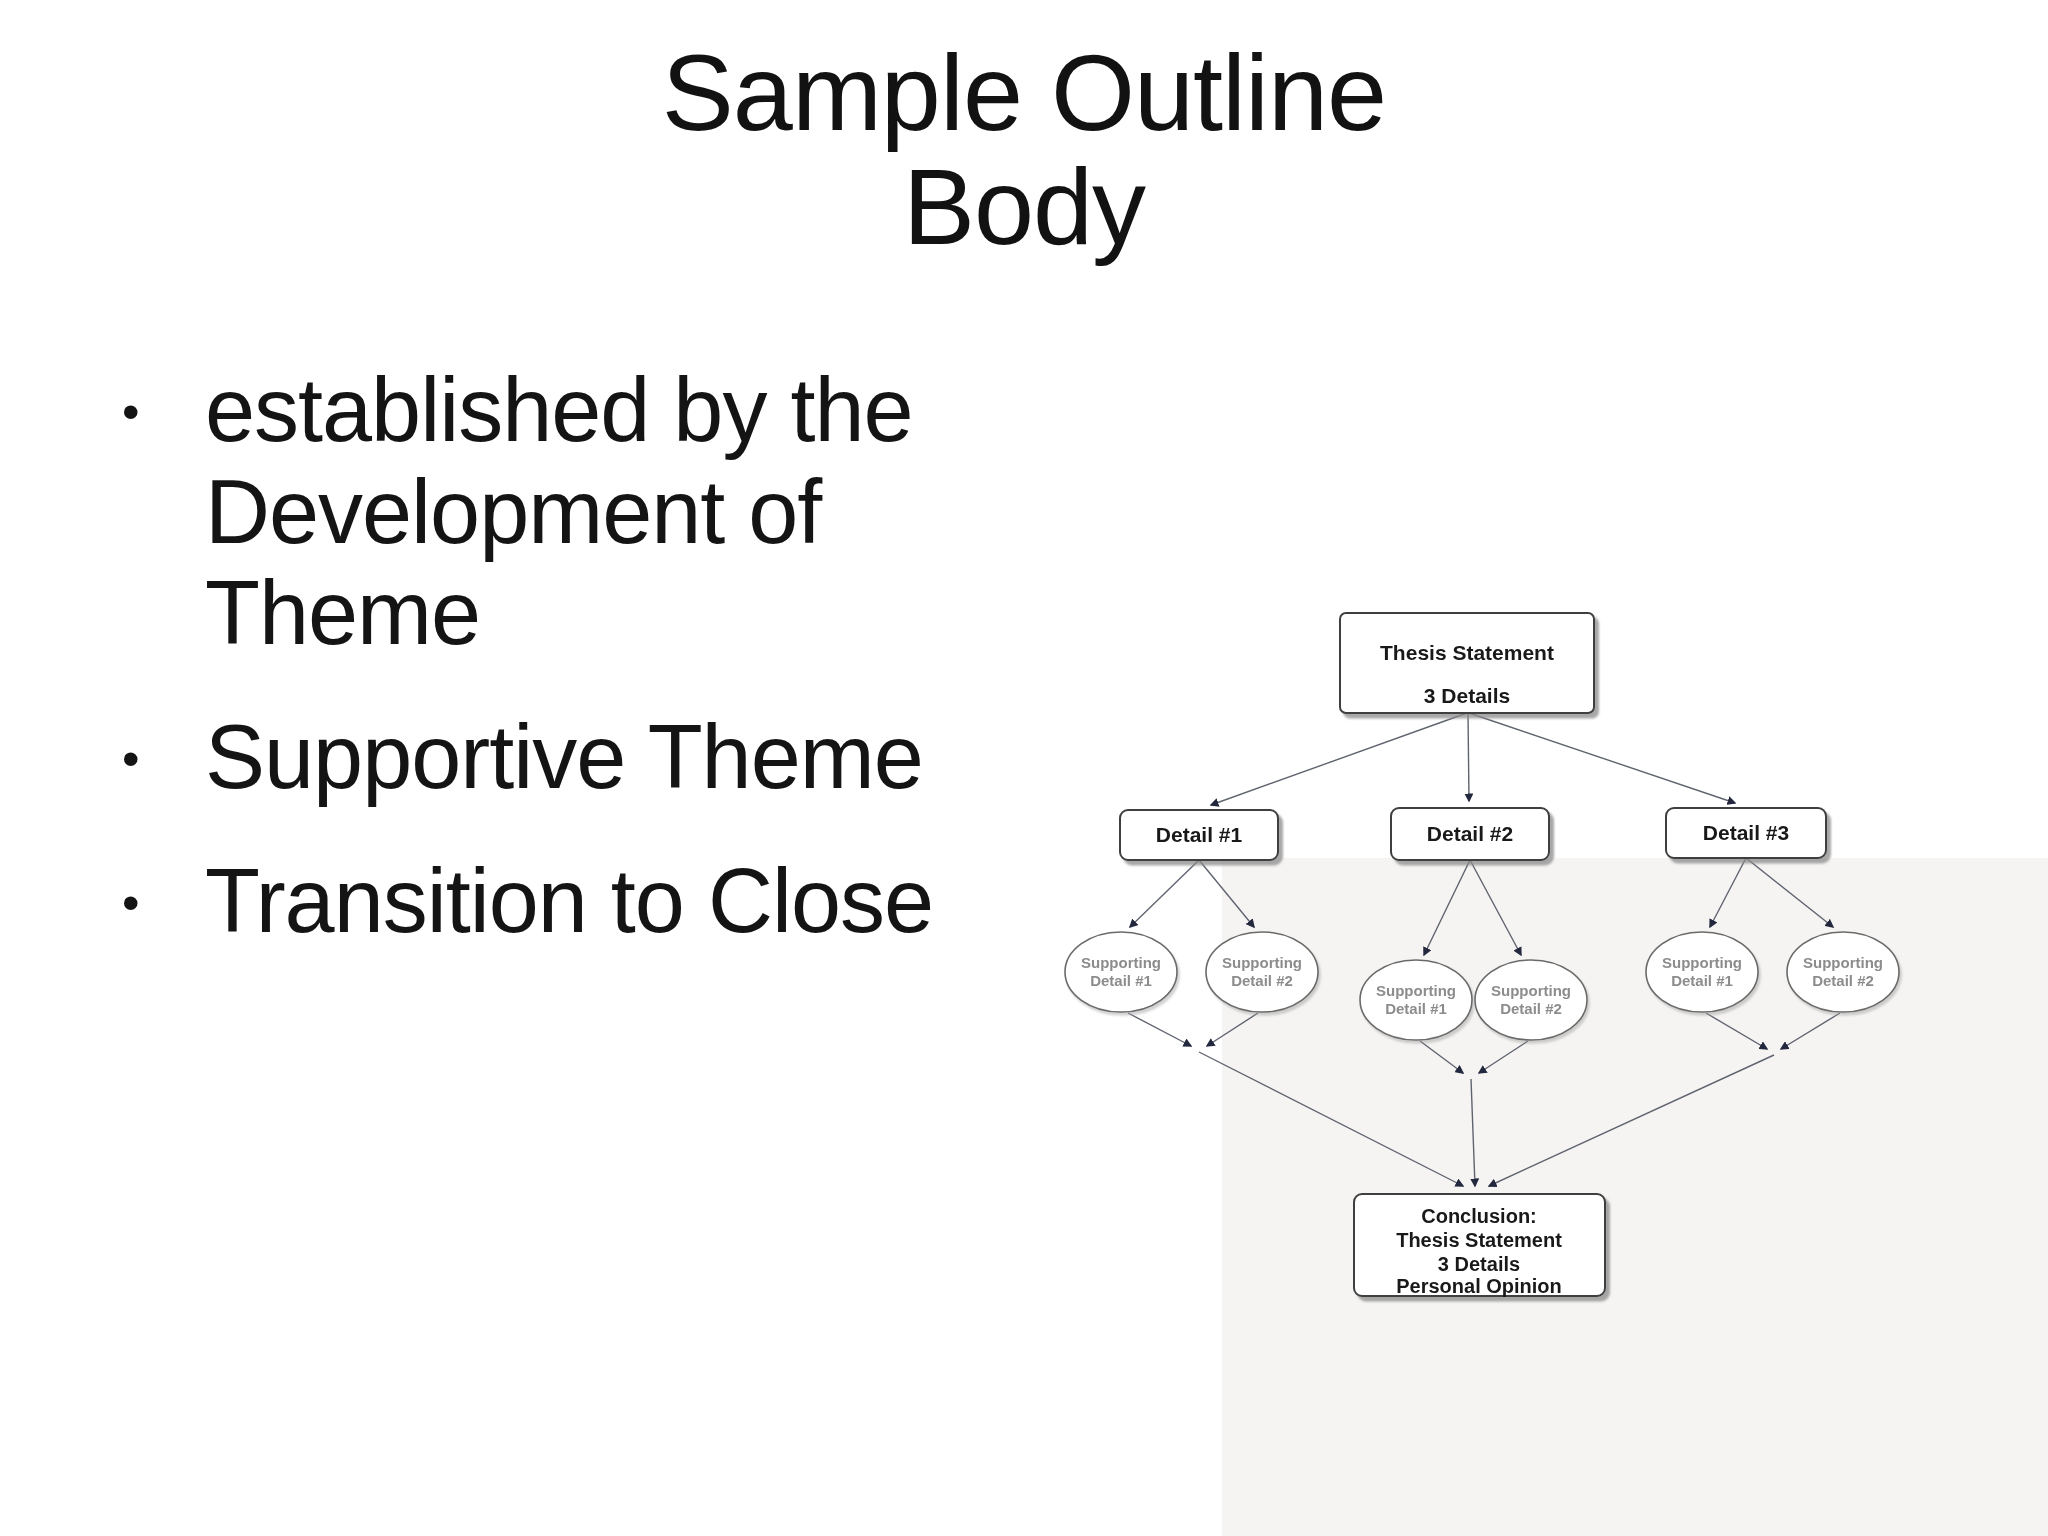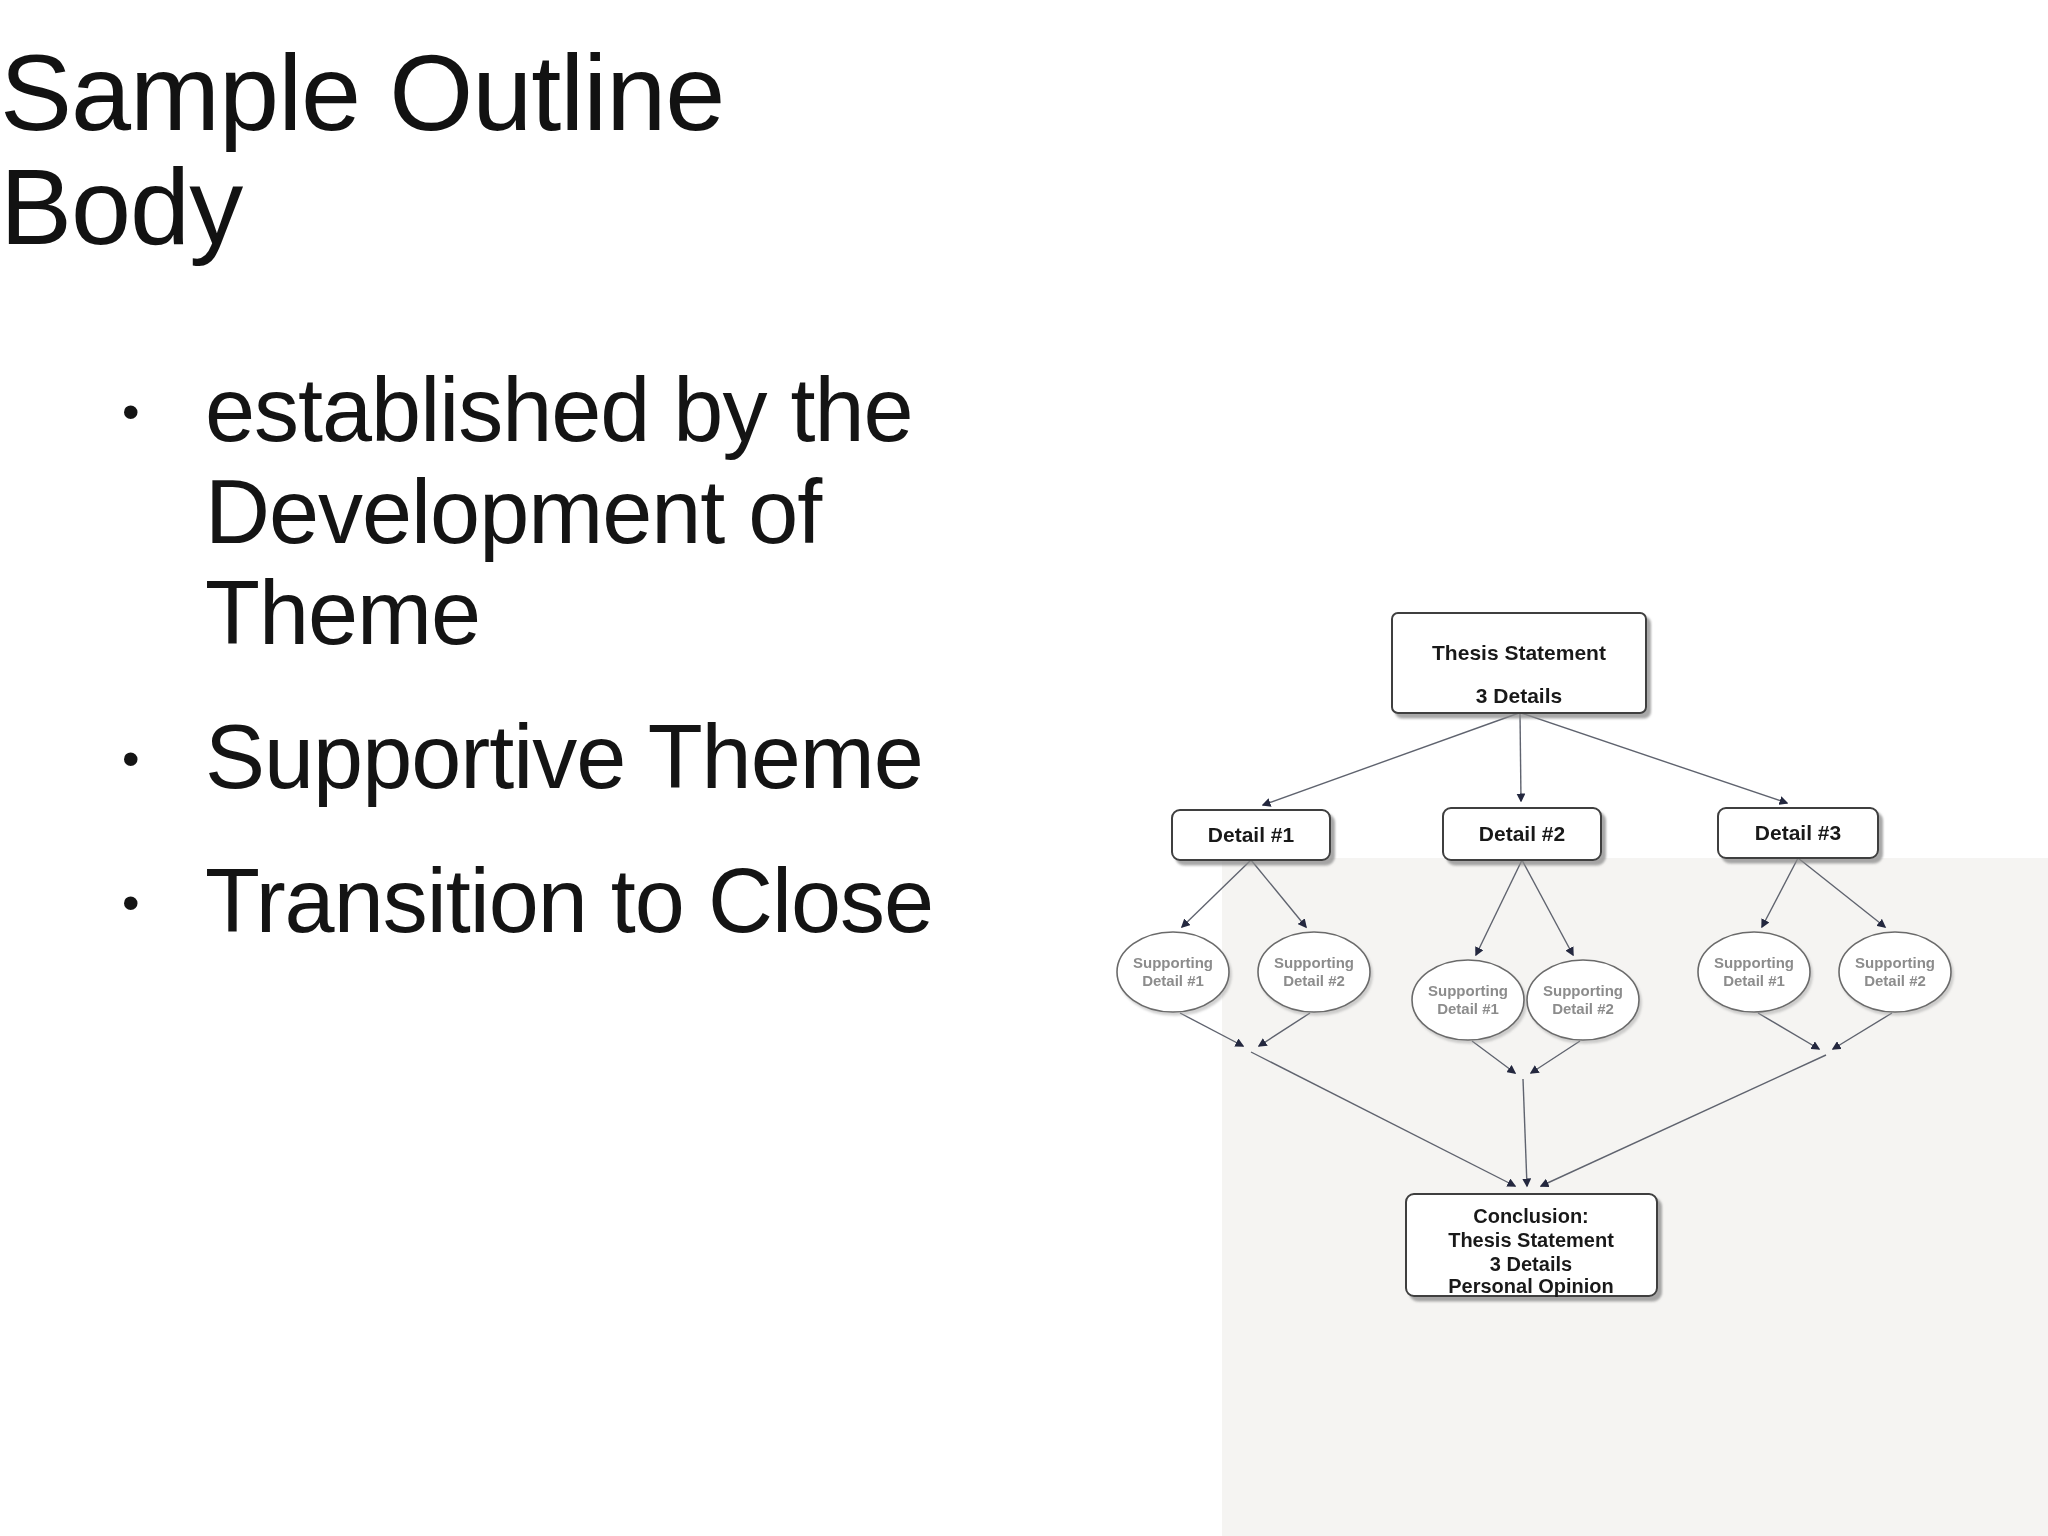--- a/index.html
+++ b/index.html
@@ -5,42 +5,42 @@
   html,body{margin:0;padding:0;}
   body{
     width:2048px;height:1536px;position:relative;overflow:hidden;
     background:#ffffff;
     font-family:"Liberation Sans", sans-serif;
     color:#111111;
   }
   
   .title-block{
     position:absolute;top:36px;left:0;width:2048px;
-    text-align:left;line-height:1.06;
+    text-align:center;line-height:1.06;
     font-size:108px;font-weight:400;color:#121212;
     letter-spacing:-1px;
   }
   
   .bullets{
     position:absolute;left:100px;top:360px;width:980px;
     font-size:90px;line-height:1.13;color:#141414;
     letter-spacing:-1px;
   }
   .bullet-item{position:relative;padding-left:105px;margin-bottom:42px;}
   .bullet-dot{
     position:absolute;left:22px;top:24px;
     font-size:50px;color:#141414;
   }
   
   .right-panel{
     position:absolute;left:1222px;top:858px;width:826px;height:678px;
     background:#f5f4f2;
   }
   .diagram-wrap{
-    position:absolute;left:1100px;top:585px;width:860px;height:730px;
+    position:absolute;left:1048px;top:585px;width:860px;height:730px;
     filter:blur(0.45px) contrast(1.02);
   }
   svg text{font-family:"Liberation Sans", sans-serif;}
   .node-label{font-size:21px;font-weight:bold;fill:#1b1b1b;}
   .node-label-sm{font-size:20px;font-weight:bold;fill:#1b1b1b;}
   .ellipse-label{font-size:15px;font-weight:600;fill:#8c8c8c;}
   .flow-line{stroke:#60646f;stroke-width:1.4;fill:none;}
   .node-box{fill:#ffffff;stroke:#3f3f3f;stroke-width:2;}
   .node-ellipse{fill:#fdfdfd;stroke:#6b6b6b;stroke-width:1.6;}
 </style>

